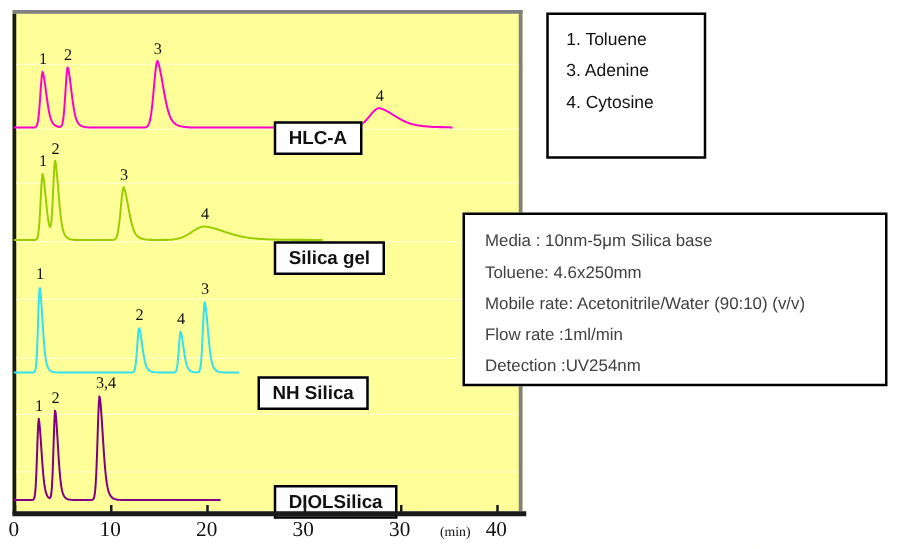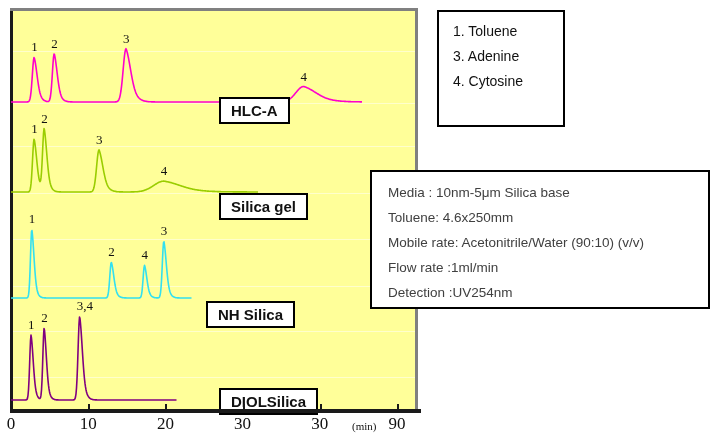--- a/index.html
+++ b/index.html
@@ -97,21 +97,21 @@
     <div class="xlabel" style="left: 11px;">0</div>
     <div class="xtick" style="left: 88.2px;"></div>
     <div class="xlabel" style="left: 88.2px;">10</div>
     <div class="xtick" style="left: 165.4px;"></div>
     <div class="xlabel" style="left: 165.4px;">20</div>
     <div class="xtick" style="left: 242.6px;"></div>
     <div class="xlabel" style="left: 242.6px;">30</div>
     <div class="xtick" style="left: 319.8px;"></div>
     <div class="xlabel" style="left: 319.8px;">30</div>
     <div class="xtick" style="left: 397px;"></div>
-    <div class="xlabel" style="left: 397px;">90</div>
+    <div class="xlabel" style="left: 397px;">40</div>
   </div>
 <div id="x-unit">(min)</div>
 
 <div id="legend-box">
   <div class="legend-item">1. Toluene</div>
   <div class="legend-item">3. Adenine</div>
   <div class="legend-item">4. Cytosine</div>
 </div>
 
 <div id="conditions-box">

